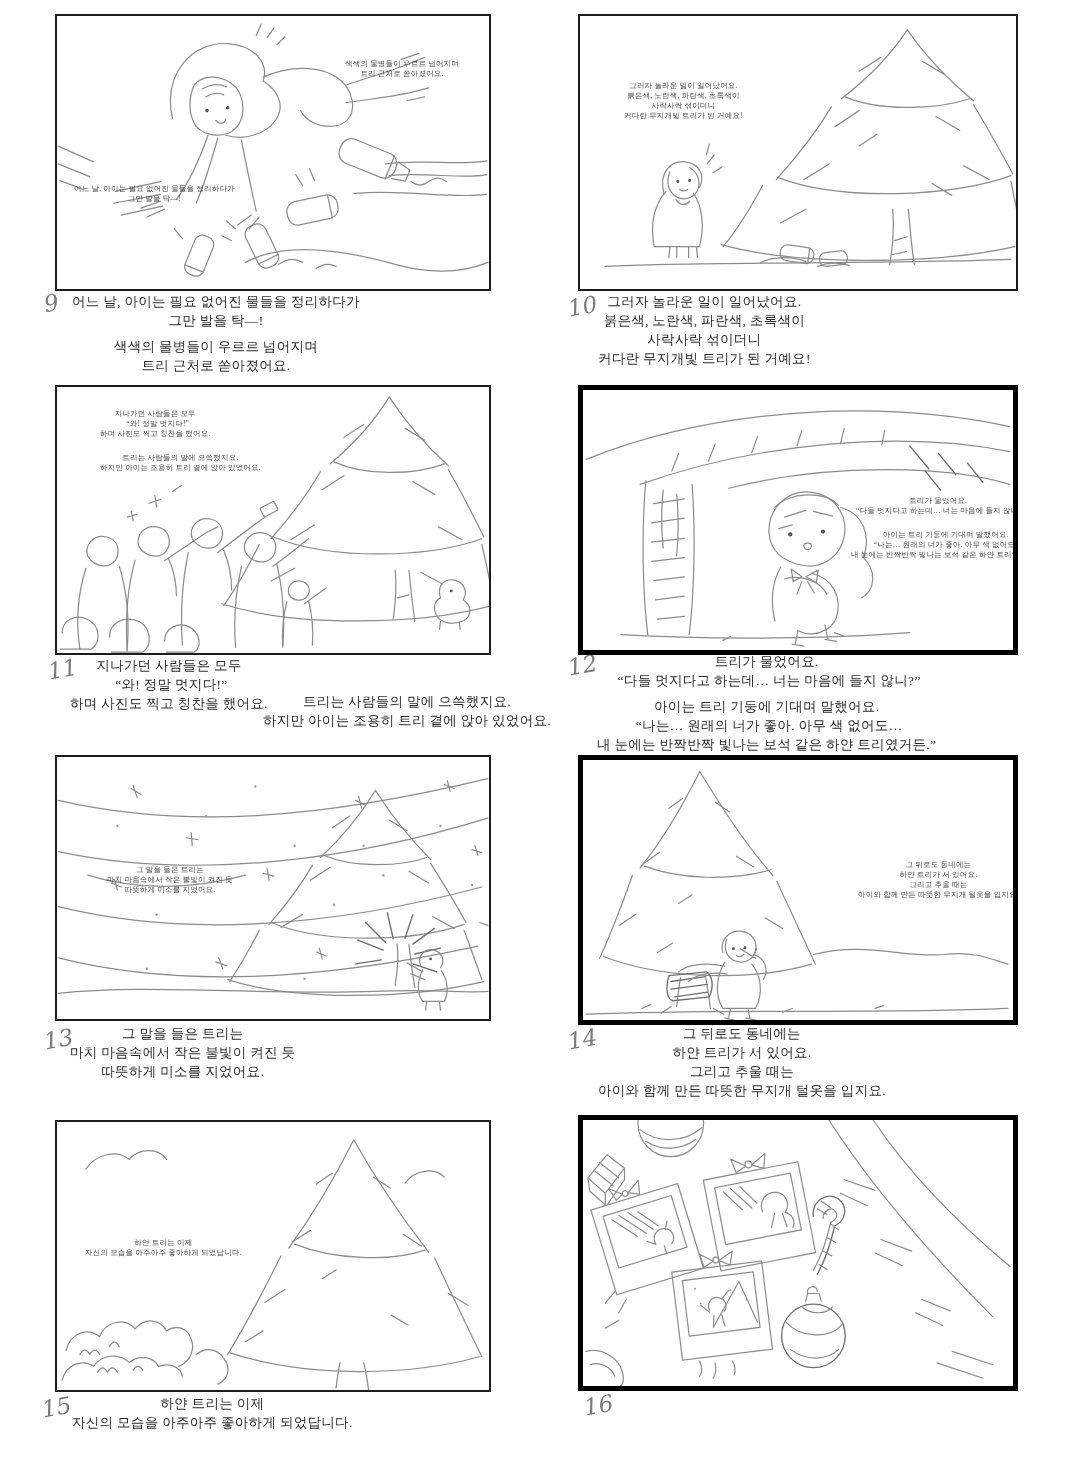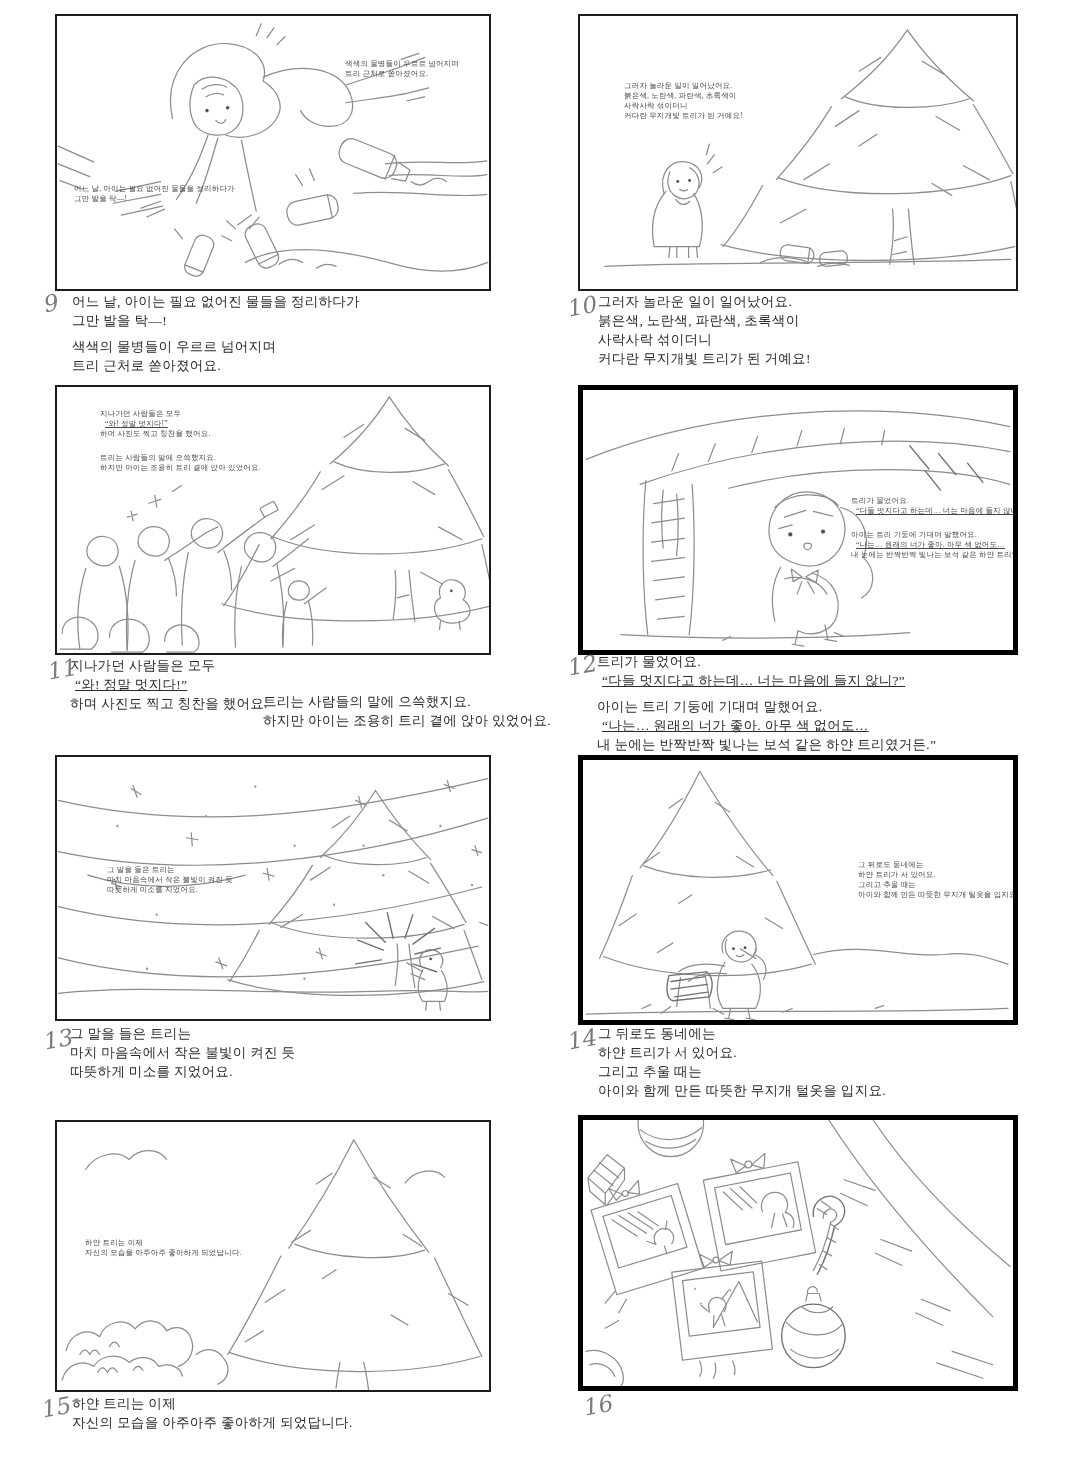--- a/index.html
+++ b/index.html
@@ -1,27 +1,27 @@
 <!DOCTYPE html>
 <html><head>
 <meta charset="utf-8">
 <style>
   html,body { margin:0; padding:0; background:#ffffff; }
   .page { position:relative; width:1075px; height:1484px; background:#ffffff; overflow:hidden;
-          font-family:"Liberation Serif", serif; }
+          font-family:"Liberation Serif", serif;text-align:center; }
   .panel { position:absolute; background:#ffffff; border:2px solid #1c1c1c; box-sizing:border-box; overflow:hidden; }
   .panel.thick { border-width:5px; border-color:#000000; }
   .panel svg { position:absolute; left:0; top:0; width:100%; height:100%; }
   .pen { stroke:#8c8c8c; fill:none; stroke-width:1.25; stroke-linecap:round; stroke-linejoin:round; }
   .pen2 { stroke:#6f6f6f; fill:none; stroke-width:1.4; stroke-linecap:round; stroke-linejoin:round; }
   .anno { position:absolute; font-size:7.5px; line-height:10px; color:#454545; letter-spacing:0.2px; white-space:nowrap; }
   .caption { position:absolute; font-size:13.5px; line-height:19px; color:#2b2b2b; white-space:nowrap; letter-spacing:0.3px; }
   .cap-num { position:absolute; font-family:"DejaVu Serif", serif; font-style:italic; font-size:23px; color:#7a7a7a; transform:rotate(-10deg); }
   .gap { margin-top:7px; }
-  .indent { padding-left:5px;text-decoration:underline; }
+  .indent { padding-left:5px; }
 </style>
 </head>
 <body>
 
 <div class="page">
 
   <section class="panel" style="left:55px; top:14px; width:436px; height:277px;">
     <svg viewBox="0 0 436 277">
       <g class="pen">
         <path d="M116,104 C106,58 136,26 172,28 C200,30 214,48 208,66 C224,76 230,92 221,105 C212,119 190,127 170,121"></path>

